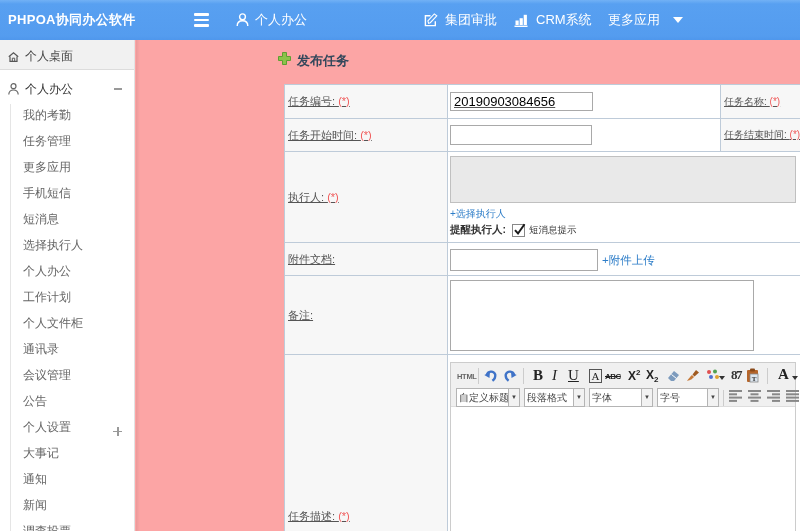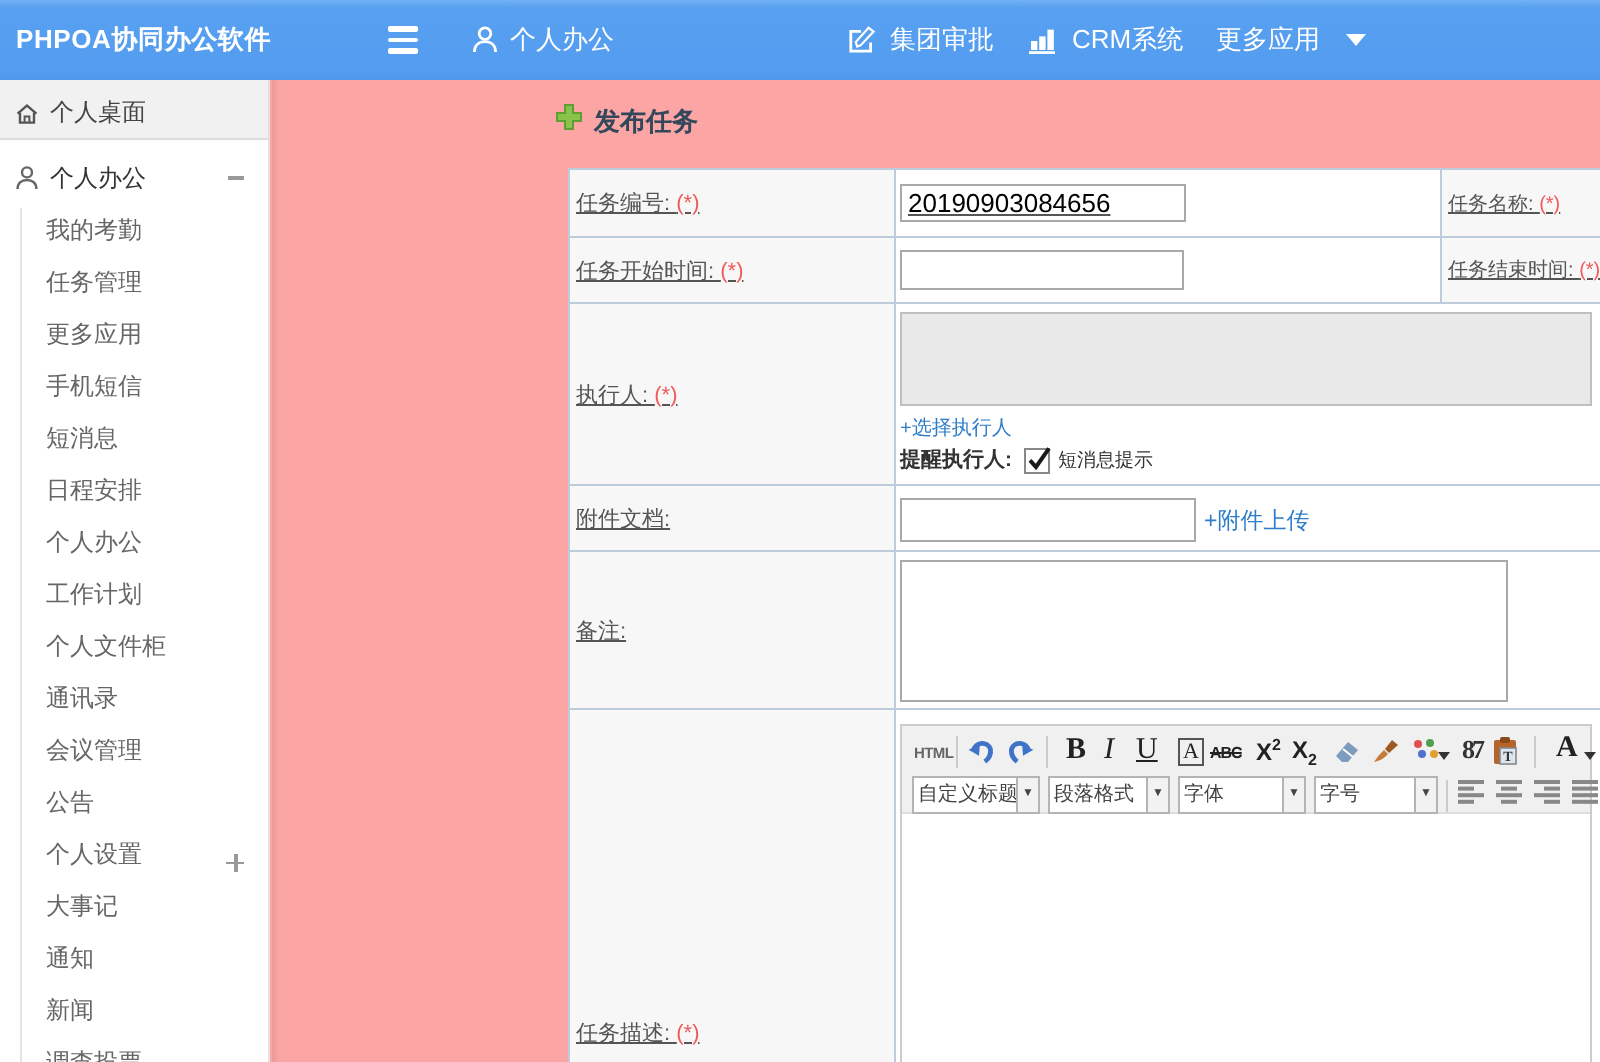--- a/index.html
+++ b/index.html
@@ -126,21 +126,21 @@
       </svg>
       <span class="txt">个人办公</span>
       <span class="expander"></span>
     </div>
     <ul class="smenu">
       <li>我的考勤</li>
       <li>任务管理</li>
       <li>更多应用</li>
       <li>手机短信</li>
       <li>短消息</li>
-      <li>日程安排</li>
+      <li>选择执行人</li>
       <li>个人办公</li>
       <li>工作计划</li>
       <li>个人文件柜</li>
       <li>通讯录</li>
       <li>会议管理</li>
       <li>公告</li>
       <li>个人设置<span class="expander"></span></li>
       <li>大事记</li>
       <li>通知</li>
       <li>新闻</li>

